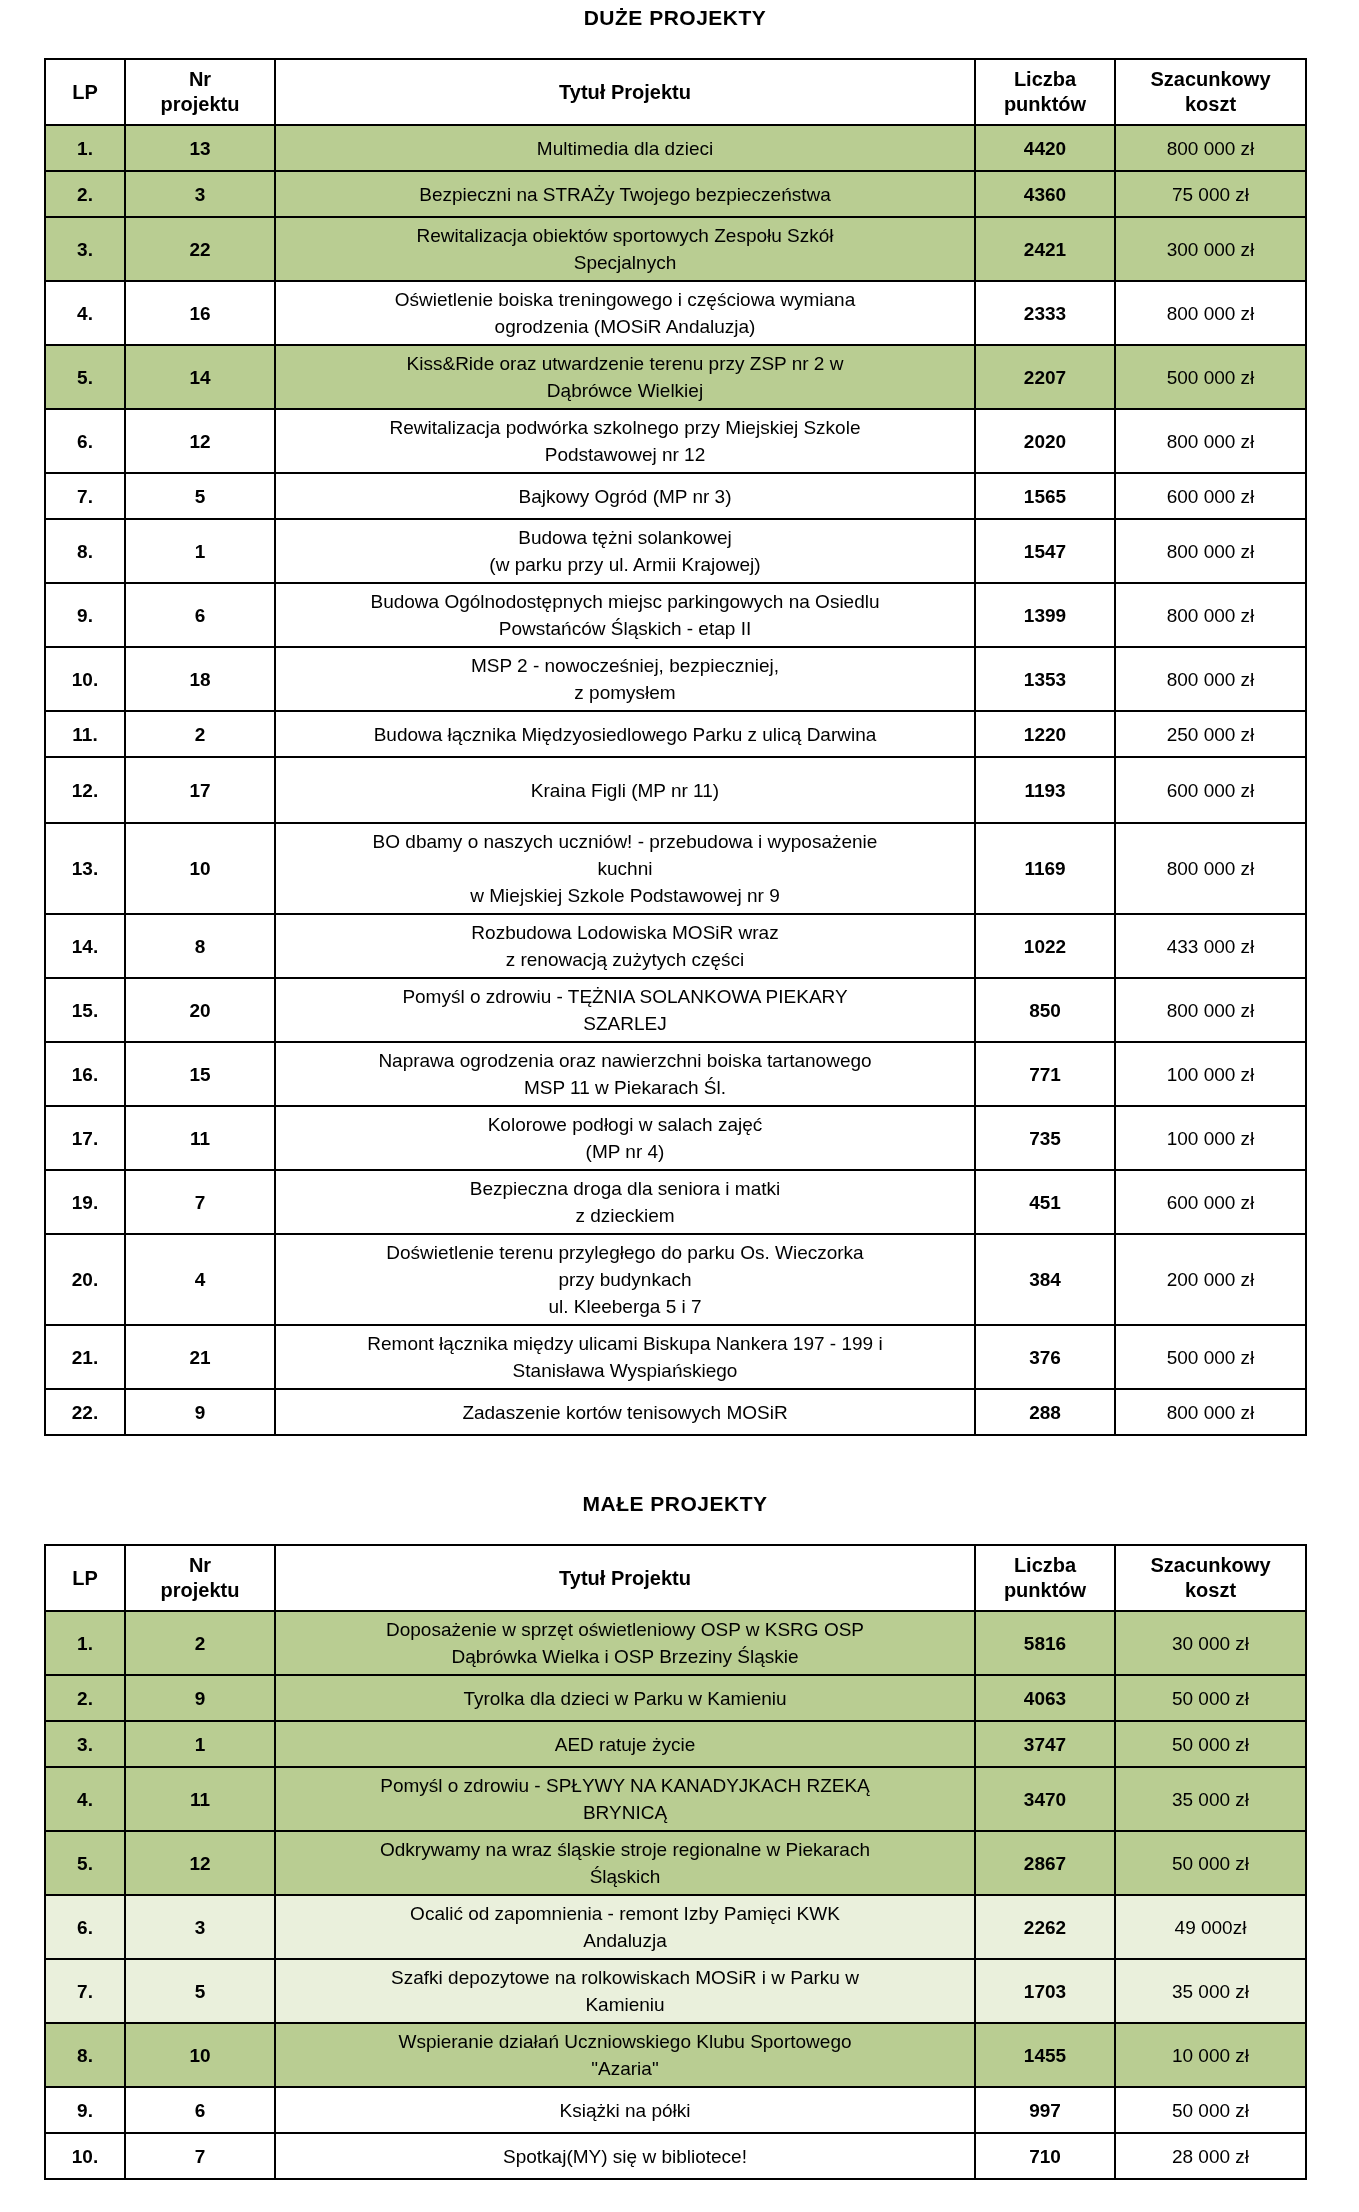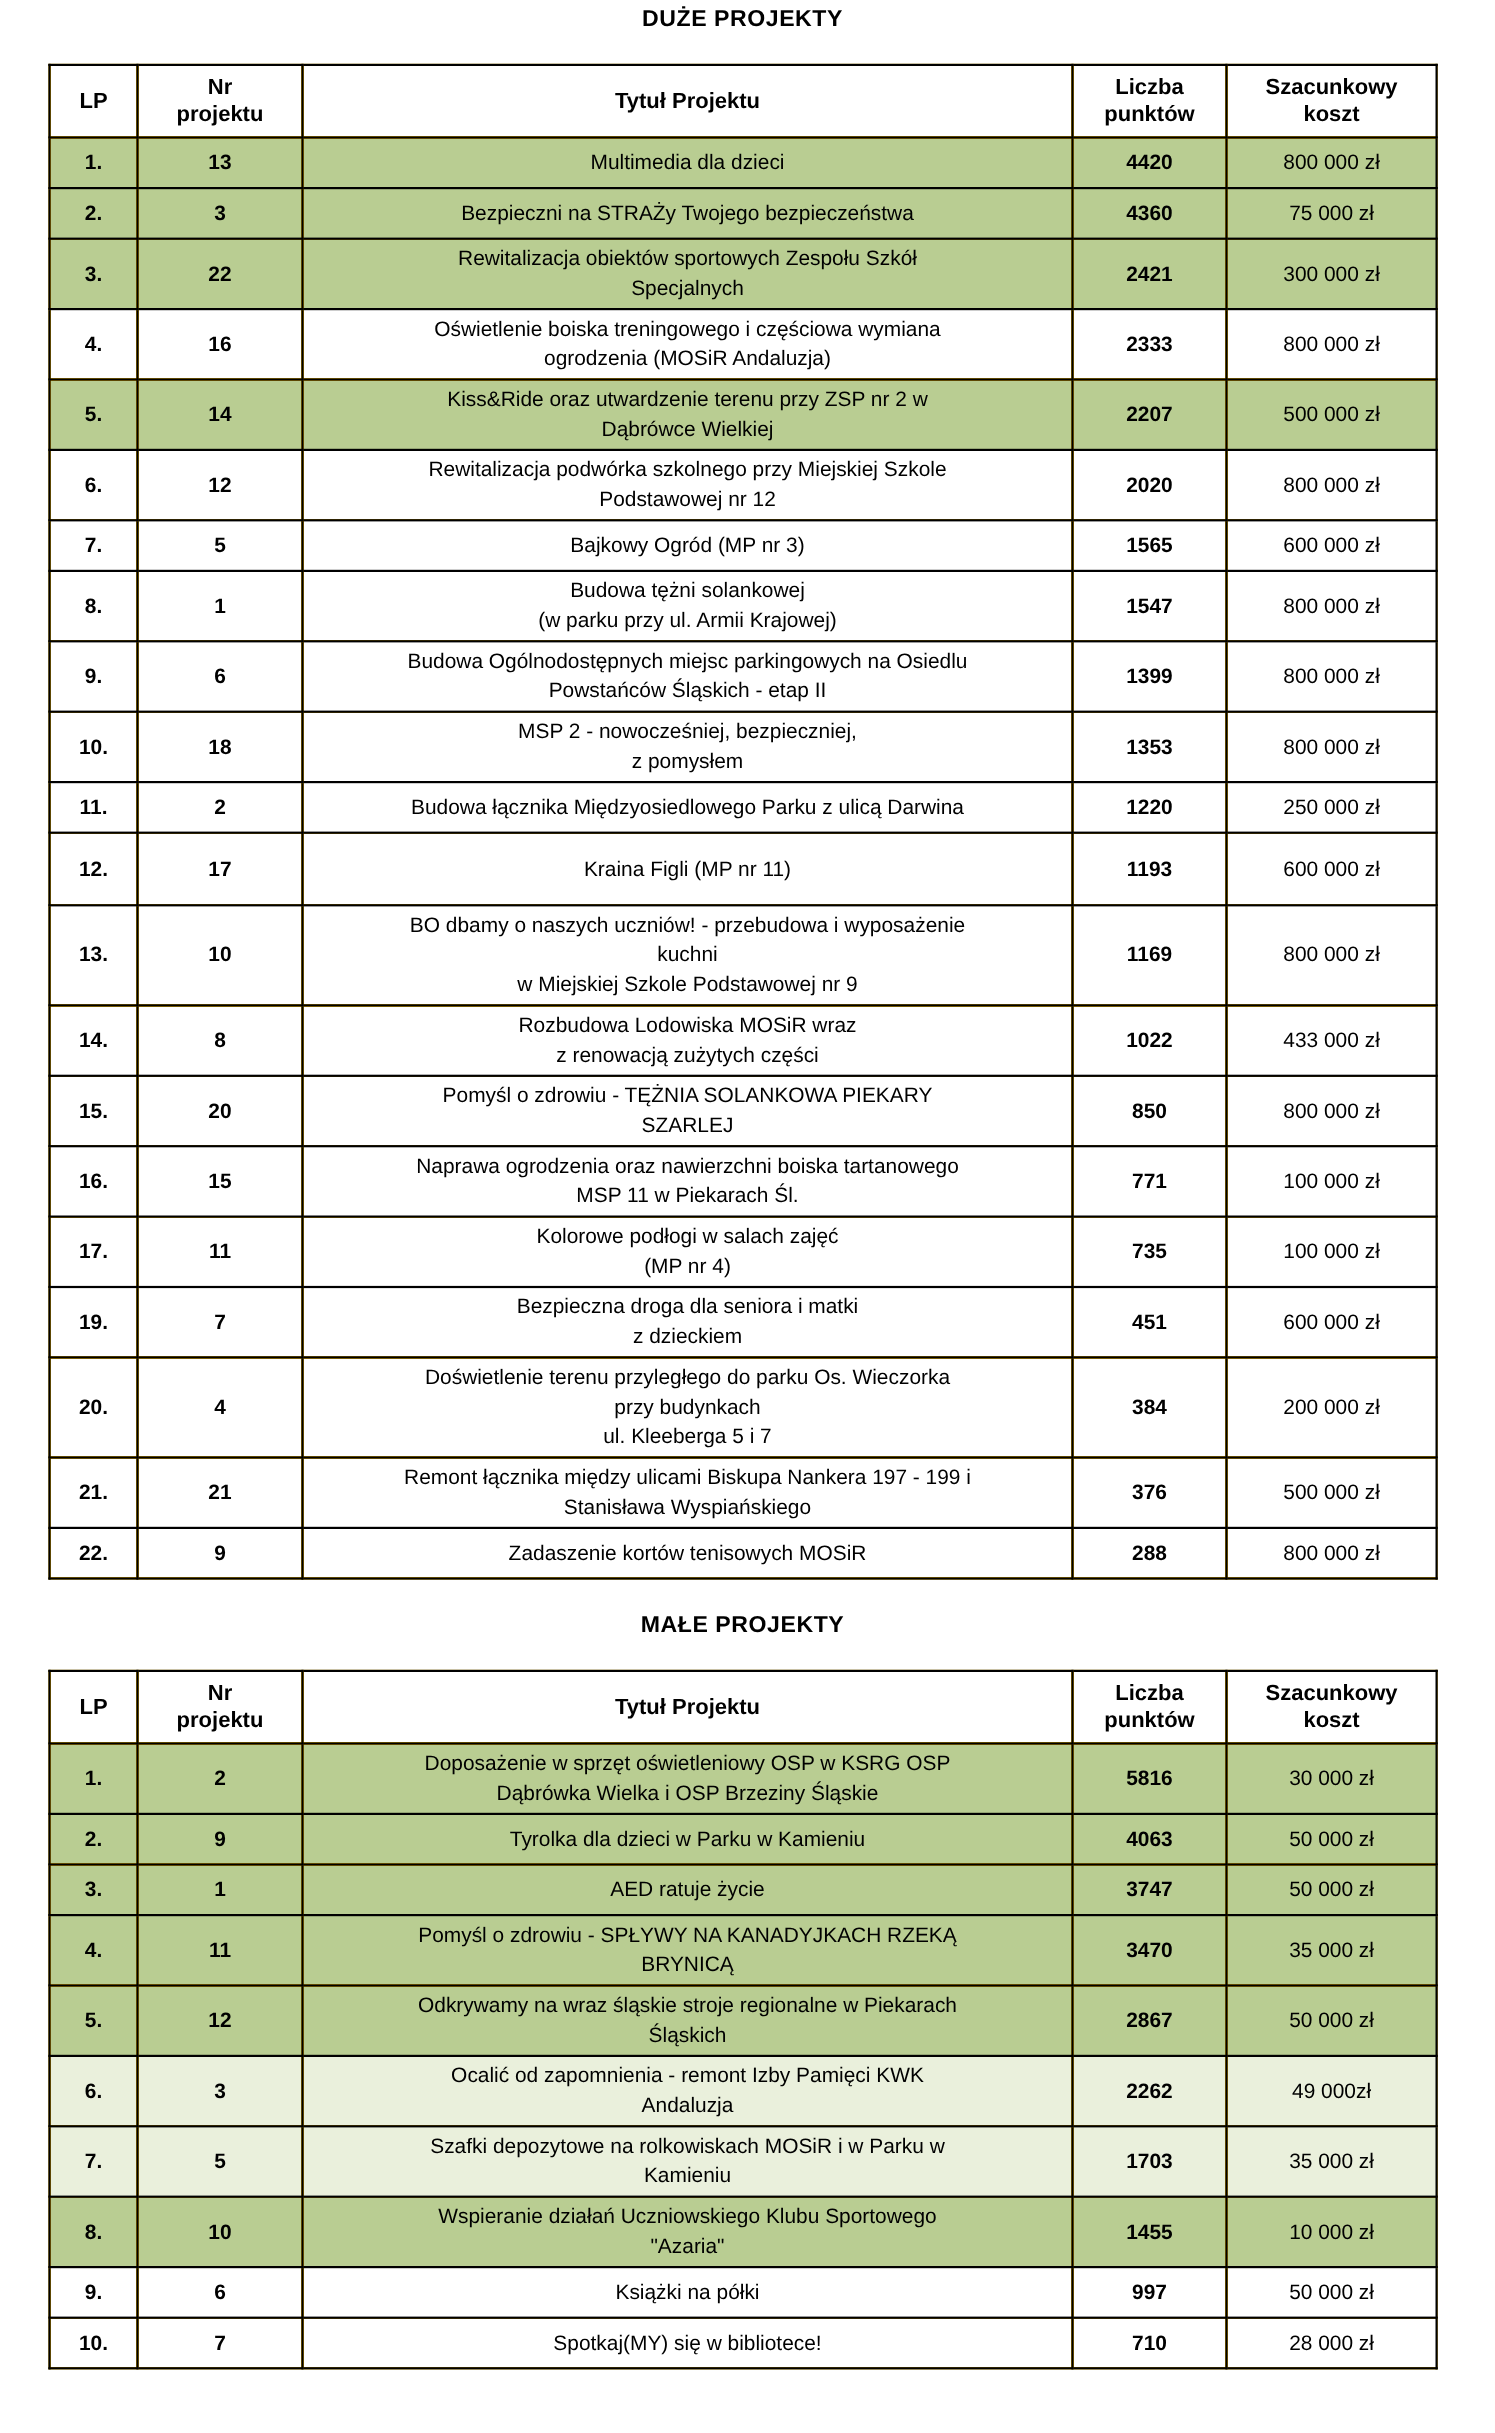--- a/index.html
+++ b/index.html
@@ -20,27 +20,27 @@
     padding-top: 6px;
   }
   .section-title {
     margin: 0 0 28px 0;
     text-align: center;
     font-size: 21px;
     font-weight: bold;
     letter-spacing: 0.5px;
   }
   .table-section + .table-section .section-title {
-    margin-top: 30px;
+    margin-top: 56px;
   }
   table.projects {
     border-collapse: collapse;
     table-layout: fixed;
     width: 1261px;
-    background: #eab308;
+    background: #a16207;
   }
   table.projects th,
   table.projects td {
     border: 2px solid #000;
     text-align: center;
     vertical-align: middle;
     padding: 4px 8px;
     line-height: 27px;
     font-size: 19px;
     white-space: pre-line;

